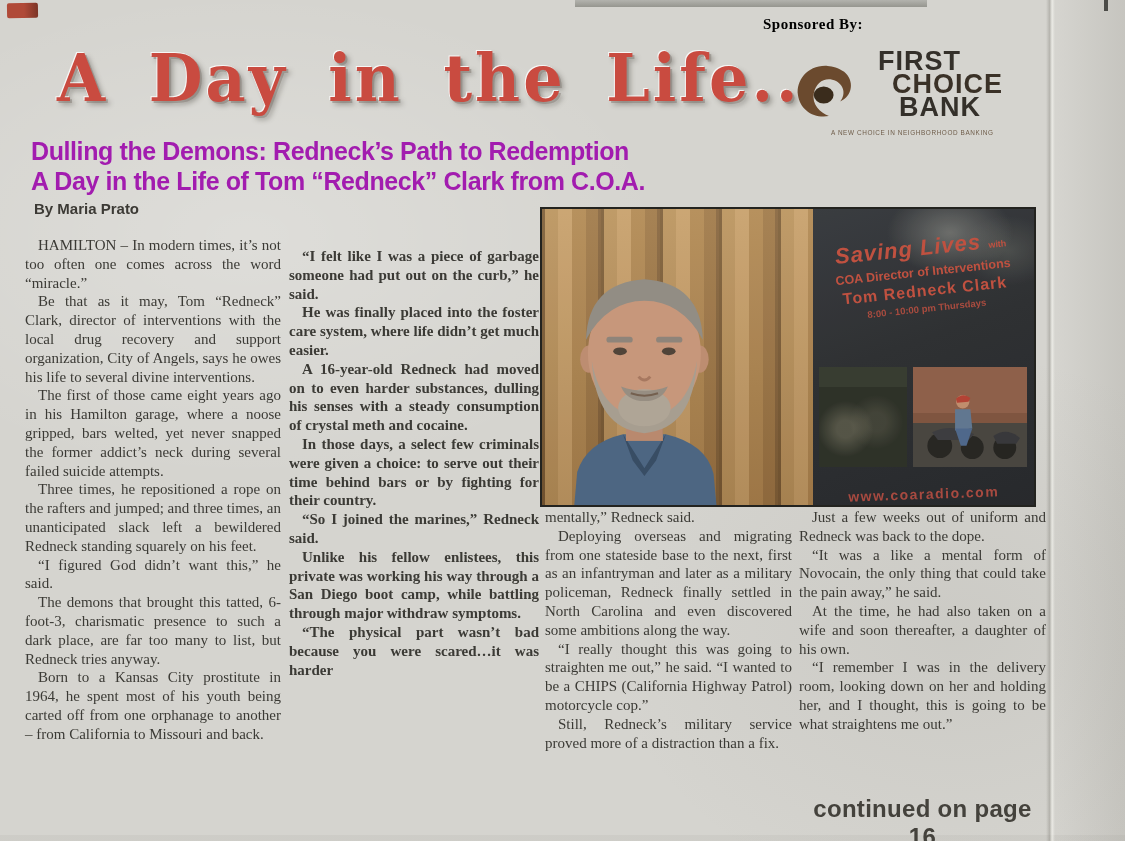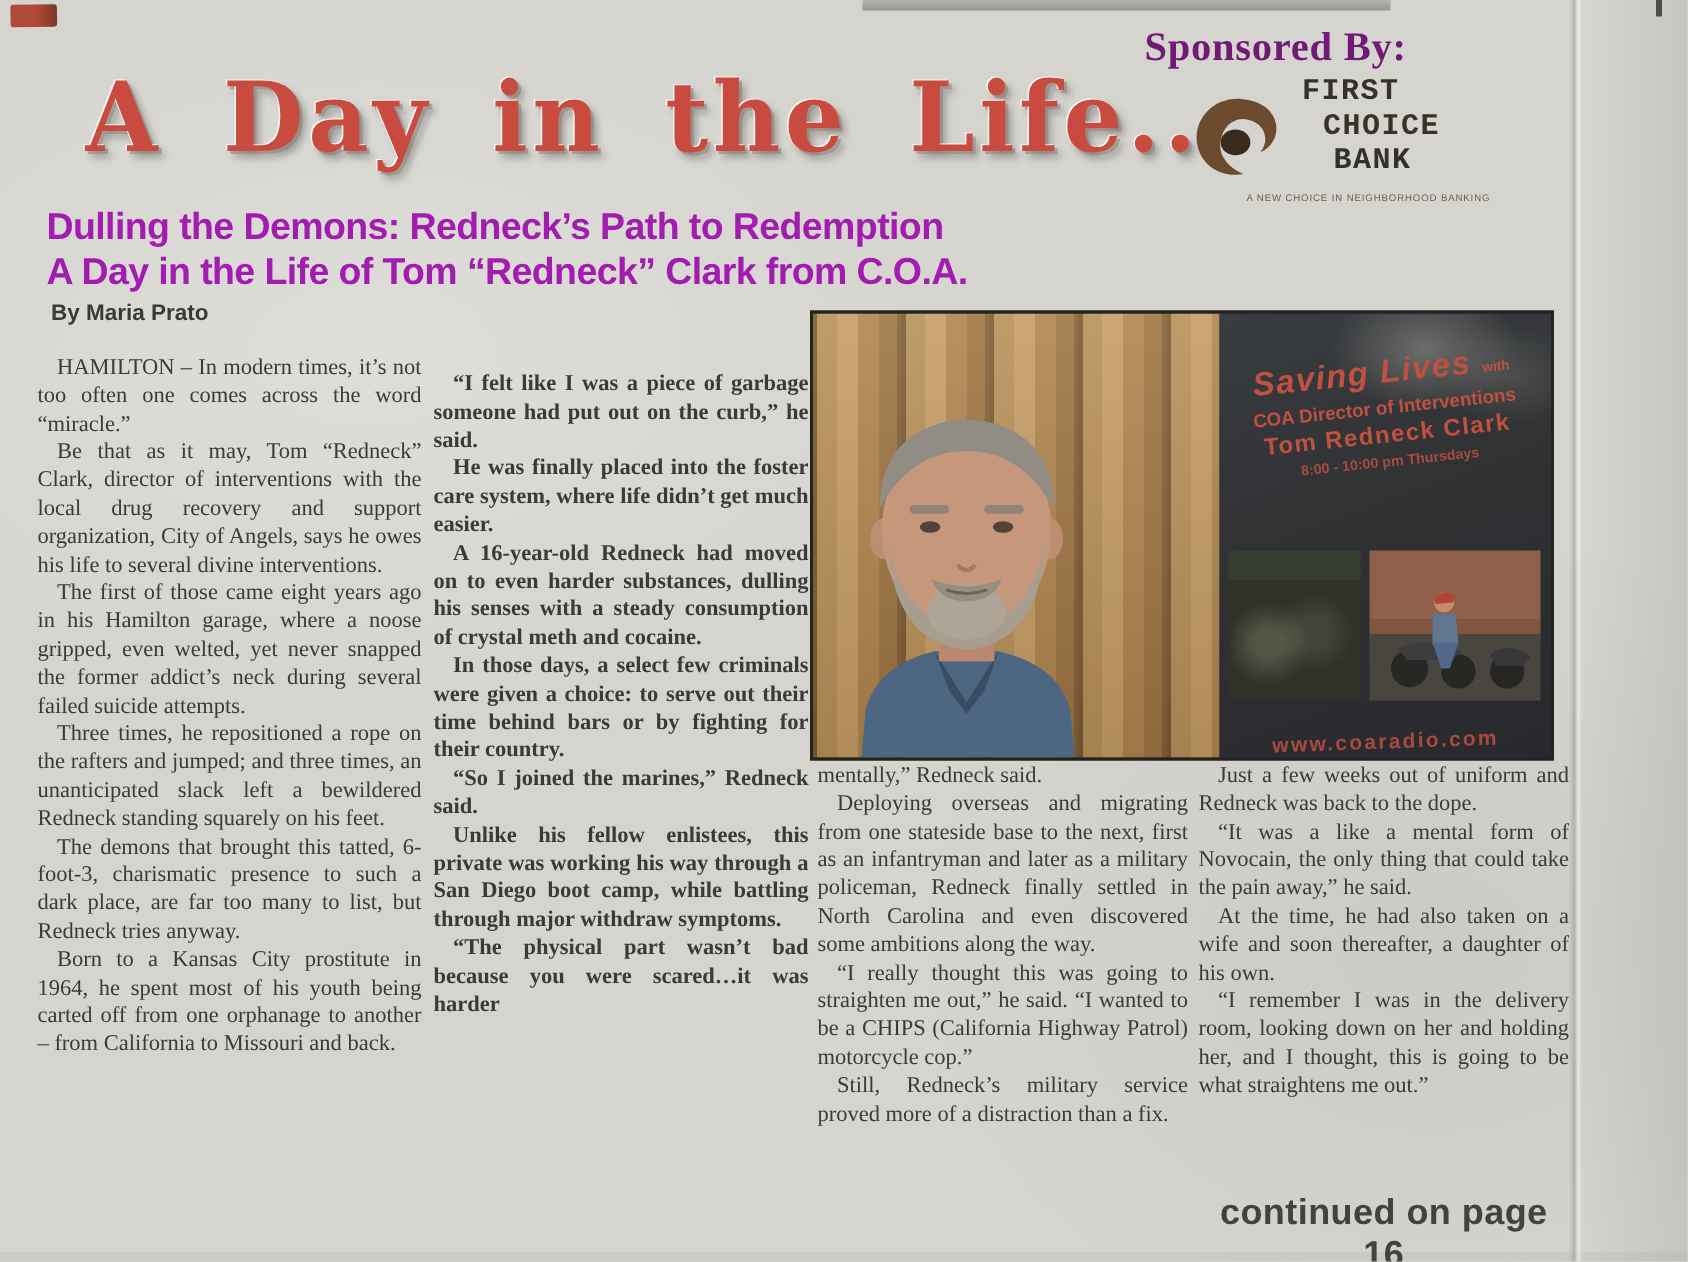--- a/index.html
+++ b/index.html
@@ -16,32 +16,32 @@
       linear-gradient(90deg, transparent 94%, rgba(130,128,120,0.18) 100%),
       linear-gradient(0deg, rgba(140,138,130,0.10) 0 6px, transparent 6px);
   }
   
   .red-mark{position:absolute;left:7px;top:3px;width:31px;height:15px;background:linear-gradient(90deg,#b04a38 55%,#7c3527);border-radius:2px;transform:rotate(-1deg);}
   .top-strip{position:absolute;left:575px;top:0;width:352px;height:7px;background:linear-gradient(180deg,#b3b3ae,#96968f);}
   .top-tick{position:absolute;left:1104px;top:0;width:4px;height:11px;background:#4c4c48;}
   .fold-line{position:absolute;left:1046px;top:0;width:9px;height:841px;
     background:linear-gradient(90deg,transparent,rgba(110,108,100,0.30) 40%,rgba(252,252,246,0.55) 68%,transparent);}
   
-  .sponsored{position:absolute;left:763px;top:16px;font-family:"Liberation Serif",serif;font-weight:bold;font-size:27px;color:#701a75;letter-spacing:0.5px;}
+  .sponsored{position:absolute;left:763px;top:16px;font-family:"Liberation Serif",serif;font-weight:bold;font-size:15px;color:#000000;letter-spacing:0.5px;}
   .big-title{
     position:absolute;left:57px;top:42px;width:740px;
     font-family:"DejaVu Serif",serif;font-weight:bold;font-size:62px;
     color:#c94b40;letter-spacing:3px;word-spacing:16px;white-space:nowrap;
     text-shadow:-1px -1px 0 rgba(255,255,255,0.8), 2px 2px 0 rgba(135,128,120,0.55), 4px 4px 5px rgba(95,90,85,0.45);
     transform:scaleY(1.04);
   }
   .bank-logo{position:absolute;left:791px;top:50px;width:240px;}
   .bank-row{display:flex;align-items:flex-start;}
   .bank-swirl{width:68px;height:66px;flex:0 0 auto;margin-top:8px;}
-  .bank-names{font-family:Liberation Mono, monospace;font-weight:bold;color:#34302a;font-size:20px;line-height:23px;letter-spacing:1px;margin-left:9px;}
+  .bank-names{font-family:Liberation Sans, sans-serif;font-weight:bold;color:#34302a;font-size:27px;line-height:23px;letter-spacing:1px;margin-left:19px;}
   .bank-n2{margin-left:14px;color:#3a3127;}
   .bank-n3{margin-left:21px;}
   .bank-tagline{font-family:"Liberation Sans",sans-serif;font-size:6.4px;color:#6e5c49;letter-spacing:0.6px;margin:5px 0 0 40px;white-space:nowrap;}
   
   .headline{position:absolute;left:31px;top:136px;font-family:"Liberation Sans",sans-serif;font-weight:bold;color:#a21caf;font-size:25px;line-height:30px;letter-spacing:-0.4px;white-space:nowrap;}
   .byline{position:absolute;left:34px;top:200px;font-family:"Liberation Sans",sans-serif;font-weight:bold;font-size:15px;color:#3c3a35;}
   
   .article-col{position:absolute;font-size:15px;line-height:18.8px;color:#3b3a35;}
   .article-col p{margin:0;text-align:justify;text-indent:13px;}
   .article-col p.no-indent{text-indent:0;}
@@ -111,22 +111,23 @@
 
 <div class="headline">
   <div>Dulling the Demons: Redneck’s Path to Redemption</div>
   <div>A Day in the Life of Tom “Redneck” Clark from C.O.A.</div>
 </div>
 <div class="byline">By Maria Prato</div>
 
 <div class="article-col col1">
   <p>HAMILTON – In modern times, it’s not too often one comes across the word “miracle.”</p>
   <p>Be that as it may, Tom “Redneck” Clark, director of interventions with the local drug recovery and support organization, City of Angels, says he owes his life to several divine interventions.</p>
-  <p>The first of those came eight years ago in his Hamilton garage, where a noose gripped, even welted, yet never snapped the former addict’s neck during several failed suicide attempts.</p>
+  <p>The first of those came eight years ago in his Hamilton garage, where a noose gripped, bars welted, yet never snapped the former addict’s neck during several failed suicide attempts.</p>
   <p>Three times, he repositioned a rope on the rafters and jumped; and three times, an unanticipated slack left a bewildered Redneck standing squarely on his feet.</p>
+  <p>“I figured God didn’t want this,” he said.</p>
   <p>The demons that brought this tatted, 6-foot-3, charismatic presence to such a dark place, are far too many to list, but Redneck tries anyway.</p>
   <p>Born to a Kansas City prostitute in 1964, he spent most of his youth being carted off from one orphanage to another – from California to Missouri and back.</p>
 </div>
 
 <div class="article-col col2">
   <p>“I felt like I was a piece of garbage someone had put out on the curb,” he said.</p>
   <p>He was finally placed into the foster care system, where life didn’t get much easier.</p>
   <p>A 16-year-old Redneck had moved on to even harder substances, dulling his senses with a steady consumption of crystal meth and cocaine.</p>
   <p>In those days, a select few criminals were given a choice: to serve out their time behind bars or by fighting for their country.</p>
   <p>“So I joined the marines,” Redneck said.</p>

